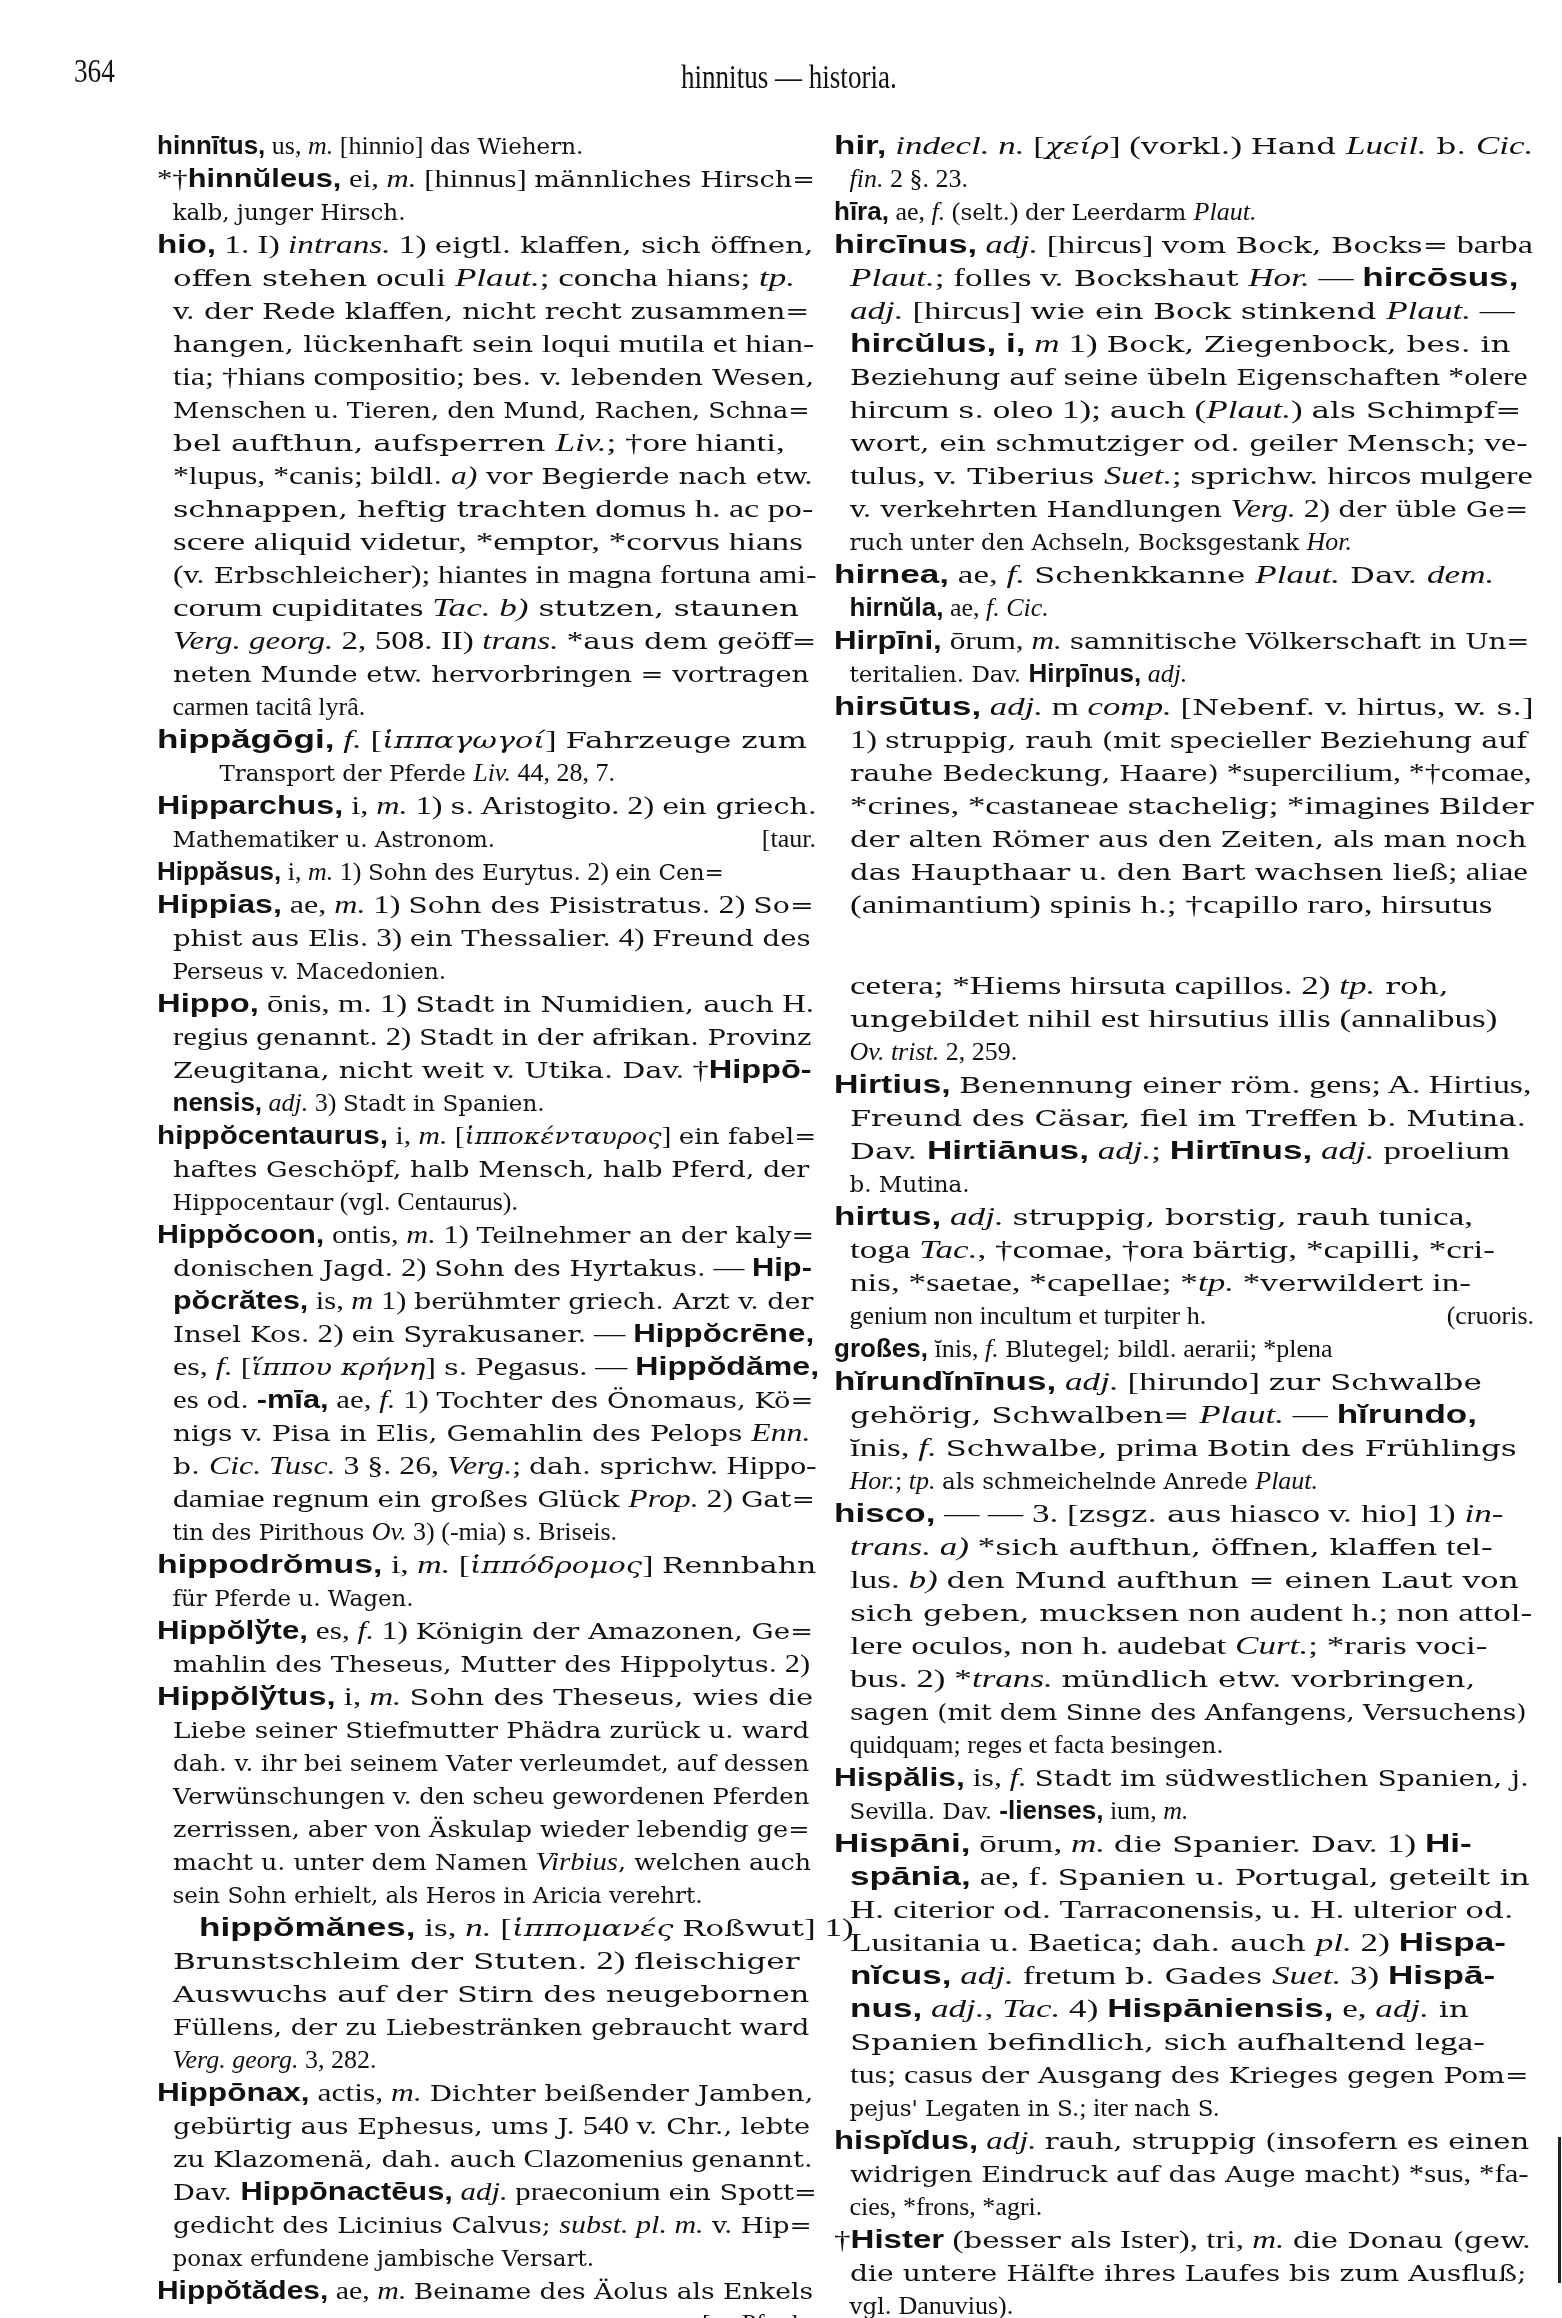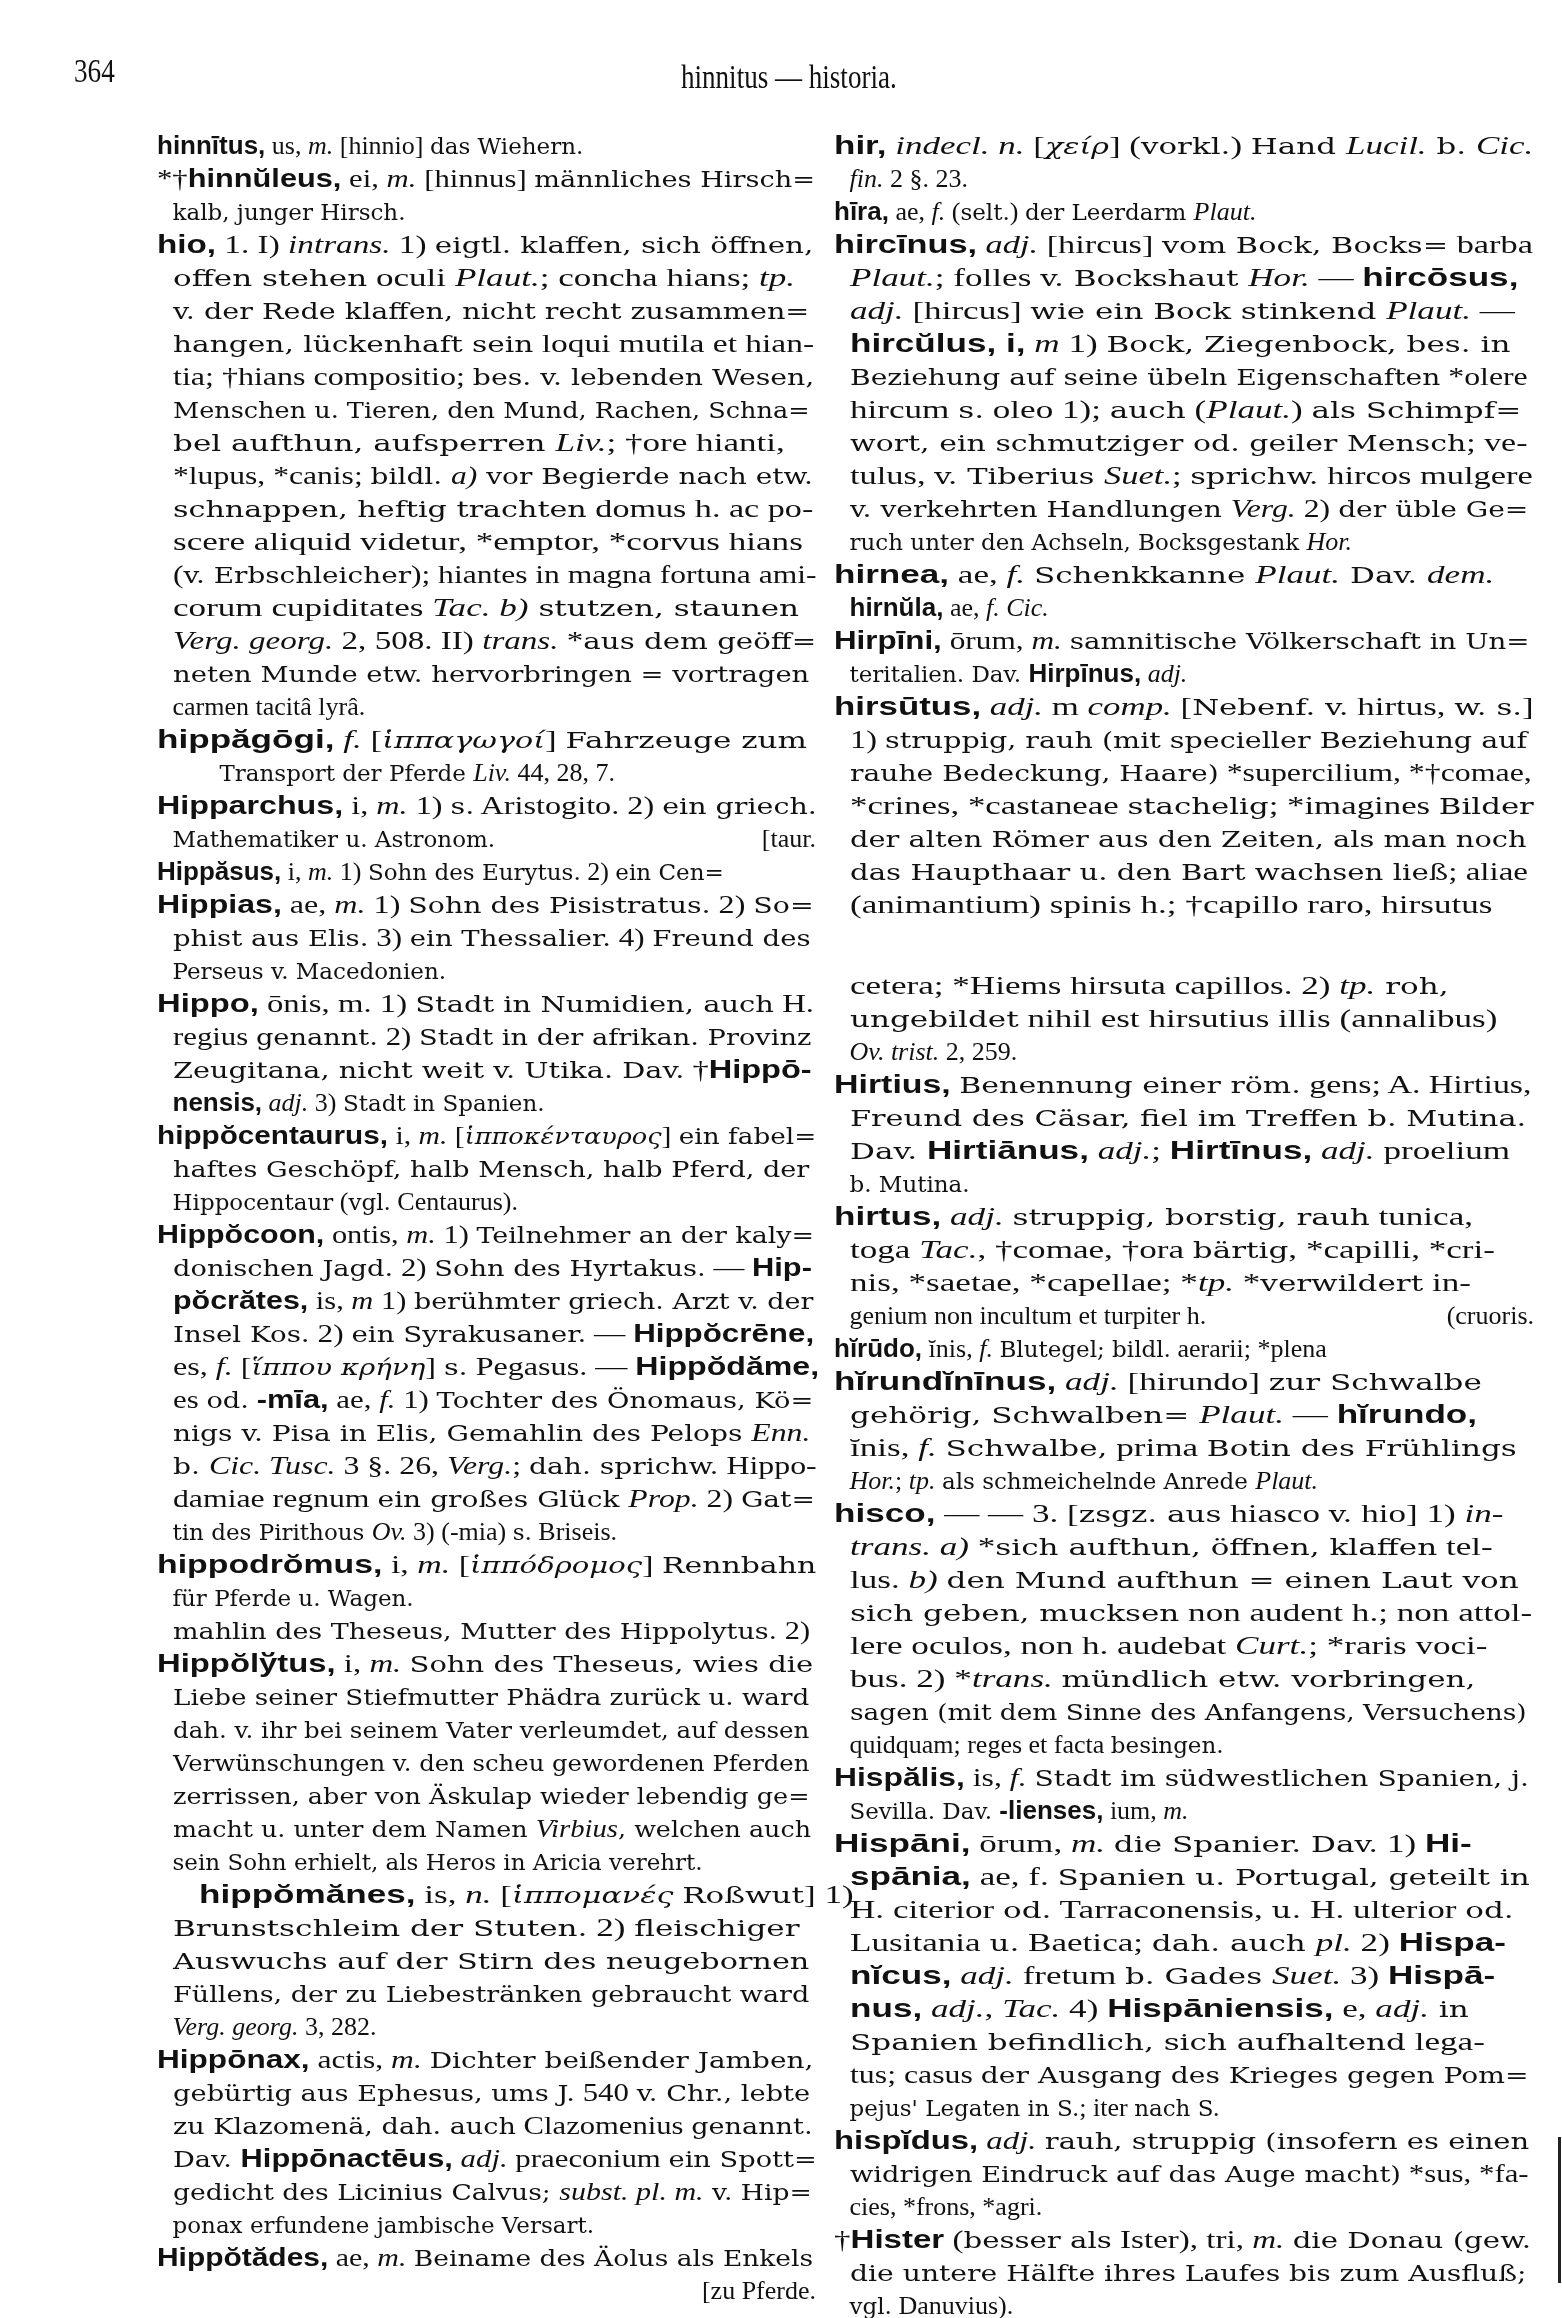--- a/index.html
+++ b/index.html
@@ -65,20 +65,21 @@
     <div class="line indent" style="position: relative;"><span class="squeeze" style="transform: scaleX(1.17);"><span class="seg-b">pŏcrătes,</span><span> is, </span><span class="seg-i">m</span><span>  1) </span><span class="seg-f">berühmter griech. Arzt v. der</span></span></div>
     <div class="line indent" style="position: relative;"><span class="squeeze" style="transform: scaleX(1.204);"><span class="seg-f">Insel Kos.</span><span> 2) </span><span class="seg-f">ein Syrakusaner.</span><span> — </span><span class="seg-b">Hippŏcrēne,</span></span></div>
     <div class="line indent" style="position: relative;"><span class="squeeze" style="transform: scaleX(1.235);"><span>es, </span><span class="seg-i">f.</span><span> [</span><span class="seg-g">ἵππου κρήνη</span><span>] </span><span class="seg-f">s.</span><span> Pegasus. — </span><span class="seg-b">Hippŏdăme,</span></span></div>
     <div class="line indent" style="position: relative;"><span class="squeeze" style="transform: scaleX(1.186);"><span>es </span><span class="seg-f">od.</span><span> </span><span class="seg-b">-mīa,</span><span> ae, </span><span class="seg-i">f.</span><span> 1) </span><span class="seg-f">Tochter des Önomaus, Kö=</span></span></div>
     <div class="line indent" style="position: relative;"><span class="squeeze" style="transform: scaleX(1.221);"><span class="seg-f">nigs v. Pisa in Elis, Gemahlin des Pelops </span><span class="seg-i">Enn.</span></span></div>
     <div class="line indent" style="position: relative;"><span class="squeeze" style="transform: scaleX(1.225);"><span class="seg-f">b. </span><span class="seg-i">Cic. Tusc.</span><span> 3 §. 26, </span><span class="seg-i">Verg.</span><span>; </span><span class="seg-f">dah. sprichw.</span><span> Hippo-</span></span></div>
     <div class="line indent" style="position: relative;"><span class="squeeze" style="transform: scaleX(1.221);"><span>damiae regnum </span><span class="seg-f">ein großes Glück </span><span class="seg-i">Prop.</span><span>  2) </span><span class="seg-f">Gat=</span></span></div>
     <div class="line indent" style="position: relative;"><span class="squeeze" style="transform: scaleX(1);"><span class="seg-f">tin des Pirithous </span><span class="seg-i">Ov.</span><span>  3) (-mia) </span><span class="seg-f">s.</span><span> Briseis.</span></span></div>
     <div class="line" style="position: relative;"><span class="squeeze" style="transform: scaleX(1.301);"><span class="seg-b">hippodrŏmus,</span><span>  i, </span><span class="seg-i">m.</span><span> [</span><span class="seg-g">ἱππόδρομος</span><span>] </span><span class="seg-f">Rennbahn</span></span></div>
     <div class="line indent" style="position: relative;"><span class="squeeze" style="transform: scaleX(1);"><span class="seg-f">für Pferde u. Wagen.</span></span></div>
+    <div class="line" style="position: relative;"><span class="squeeze" style="transform: scaleX(1.202);"><span class="seg-b">Hippŏlўte,</span><span> es, </span><span class="seg-i">f.</span><span> 1) </span><span class="seg-f">Königin der Amazonen, Ge=</span></span></div>
     <div class="line indent" style="position: relative;"><span class="squeeze" style="transform: scaleX(1.172);"><span class="seg-f">mahlin des Theseus, Mutter des Hippolytus.</span><span>  2)</span></span></div>
     <div class="line" style="position: relative;"><span class="squeeze" style="transform: scaleX(1.262);"><span class="seg-b">Hippŏlўtus,</span><span> i, </span><span class="seg-i">m.</span><span> </span><span class="seg-f">Sohn des Theseus, wies die</span></span></div>
     <div class="line indent" style="position: relative;"><span class="squeeze" style="transform: scaleX(1.138);"><span class="seg-f">Liebe seiner Stiefmutter Phädra zurück u. ward</span></span></div>
     <div class="line indent" style="position: relative;"><span class="squeeze" style="transform: scaleX(1.064);"><span class="seg-f">dah. v. ihr bei seinem Vater verleumdet, auf dessen</span></span></div>
     <div class="line indent" style="position: relative;"><span class="squeeze" style="transform: scaleX(1.057);"><span class="seg-f">Verwünschungen v. den scheu gewordenen Pferden</span></span></div>
     <div class="line indent" style="position: relative;"><span class="squeeze" style="transform: scaleX(1.108);"><span class="seg-f">zerrissen, aber von Äskulap wieder lebendig ge=</span></span></div>
     <div class="line indent" style="position: relative;"><span class="squeeze" style="transform: scaleX(1.103);"><span class="seg-f">macht u. unter dem Namen </span><span class="seg-i">Virbius</span><span class="seg-f">, welchen auch</span></span></div>
     <div class="line indent" style="position: relative;"><span class="squeeze" style="transform: scaleX(1);"><span class="seg-f">sein Sohn erhielt, als Heros in Aricia verehrt.</span></span></div>
     <div class="line" style="position: relative; margin-left: 42px;"><span class="squeeze" style="transform: scaleX(1.35);"><span class="seg-b">hippŏmănes,</span><span>  is,  </span><span class="seg-i">n.</span><span>  [</span><span class="seg-g">ἱππομανές</span><span> </span><span class="seg-f">Roßwut</span><span>]  1)</span></span></div>
     <div class="line indent" style="position: relative;"><span class="squeeze" style="transform: scaleX(1.35);"><span class="seg-f">Brunstschleim der Stuten.</span><span>    2) </span><span class="seg-f">fleischiger</span></span></div>
@@ -123,21 +124,21 @@
     <div class="line indent" style="position: relative;"><span class="squeeze" style="transform: scaleX(1.35);"><span class="seg-f">ungebildet</span><span> nihil est hirsutius illis (annalibus)</span></span></div>
     <div class="line indent" style="position: relative;"><span class="squeeze" style="transform: scaleX(1);"><span class="seg-i">Ov. trist.</span><span> 2, 259.</span></span></div>
     <div class="line" style="position: relative;"><span class="squeeze" style="transform: scaleX(1.304);"><span class="seg-b">Hirtius,</span><span> </span><span class="seg-f">Benennung einer röm.</span><span> gens; A. Hirtius,</span></span></div>
     <div class="line indent" style="position: relative;"><span class="squeeze" style="transform: scaleX(1.321);"><span class="seg-f">Freund des Cäsar, fiel im Treffen b. Mutina.</span></span></div>
     <div class="line indent" style="position: relative;"><span class="squeeze" style="transform: scaleX(1.35);"><span class="seg-f">Dav. </span><span class="seg-b">Hirtiānus,</span><span> </span><span class="seg-i">adj.</span><span>; </span><span class="seg-b">Hirtīnus,</span><span> </span><span class="seg-i">adj.</span><span> proelium</span></span></div>
     <div class="line indent" style="position: relative;"><span class="squeeze" style="transform: scaleX(1);"><span class="seg-f">b. Mutina.</span></span></div>
     <div class="line" style="position: relative;"><span class="squeeze" style="transform: scaleX(1.35);"><span class="seg-b">hirtus,</span><span> </span><span class="seg-i">adj.</span><span> </span><span class="seg-f">struppig, borstig, rauh</span><span> tunica,</span></span></div>
     <div class="line indent" style="position: relative;"><span class="squeeze" style="transform: scaleX(1.35);"><span>toga </span><span class="seg-i">Tac.</span><span>, †comae, †ora </span><span class="seg-f">bärtig</span><span>, *capilli, *cri-</span></span></div>
     <div class="line indent" style="position: relative;"><span class="squeeze" style="transform: scaleX(1.35);"><span>nis, *saetae, *capellae; *</span><span class="seg-i">tp.</span><span> *</span><span class="seg-f">verwildert</span><span> in-</span></span></div>
     <div class="line indent" style="position: relative;"><span class="squeeze" style="transform: scaleX(1);"><span>genium non incultum et turpiter h.</span></span><span style="position: absolute; right: 0px; top: 0px;">(cruoris.</span></div>
-    <div class="line" style="position: relative;"><span class="squeeze" style="transform: scaleX(1);"><span class="seg-b">hĭrūdo,</span><span> ĭnis, </span><span class="seg-i">f.</span><span> </span><span class="seg-f">Blutegel; bildl.</span><span> aerarii; *plena</span></span></div>
+    <div class="line" style="position: relative;"><span class="squeeze" style="transform: scaleX(1);"><span class="seg-b">großes,</span><span> ĭnis, </span><span class="seg-i">f.</span><span> </span><span class="seg-f">Blutegel; bildl.</span><span> aerarii; *plena</span></span></div>
     <div class="line" style="position: relative;"><span class="squeeze" style="transform: scaleX(1.35);"><span class="seg-b">hĭrundĭnīnus,</span><span> </span><span class="seg-i">adj.</span><span> [hirundo] </span><span class="seg-f">zur Schwalbe</span></span></div>
     <div class="line indent" style="position: relative;"><span class="squeeze" style="transform: scaleX(1.35);"><span class="seg-f">gehörig, Schwalben= </span><span class="seg-i">Plaut.</span><span> — </span><span class="seg-b">hĭrundo,</span></span></div>
     <div class="line indent" style="position: relative;"><span class="squeeze" style="transform: scaleX(1.35);"><span>ĭnis, </span><span class="seg-i">f.</span><span> </span><span class="seg-f">Schwalbe,</span><span> prima </span><span class="seg-f">Botin des Frühlings</span></span></div>
     <div class="line indent" style="position: relative;"><span class="squeeze" style="transform: scaleX(1);"><span class="seg-i">Hor.</span><span>; </span><span class="seg-i">tp.</span><span> </span><span class="seg-f">als schmeichelnde Anrede </span><span class="seg-i">Plaut.</span></span></div>
     <div class="line" style="position: relative;"><span class="squeeze" style="transform: scaleX(1.35);"><span class="seg-b">hisco,</span><span> — — 3. [</span><span class="seg-f">zsgz. aus</span><span> hiasco </span><span class="seg-f">v.</span><span> hio] 1) </span><span class="seg-i">in-</span></span></div>
     <div class="line indent" style="position: relative;"><span class="squeeze" style="transform: scaleX(1.35);"><span class="seg-i">trans. a)</span><span> *</span><span class="seg-f">sich aufthun, öffnen, klaffen</span><span> tel-</span></span></div>
     <div class="line indent" style="position: relative;"><span class="squeeze" style="transform: scaleX(1.35);"><span>lus.  </span><span class="seg-i">b)</span><span> </span><span class="seg-f">den Mund aufthun = einen Laut von</span></span></div>
     <div class="line indent" style="position: relative;"><span class="squeeze" style="transform: scaleX(1.35);"><span class="seg-f">sich geben, mucksen</span><span> non audent h.; non attol-</span></span></div>
     <div class="line indent" style="position: relative;"><span class="squeeze" style="transform: scaleX(1.35);"><span>lere oculos, non h. audebat </span><span class="seg-i">Curt.</span><span>; *raris voci-</span></span></div>
     <div class="line indent" style="position: relative;"><span class="squeeze" style="transform: scaleX(1.35);"><span>bus.  2) *</span><span class="seg-i">trans.</span><span> </span><span class="seg-f">mündlich etw. vorbringen,</span></span></div>

